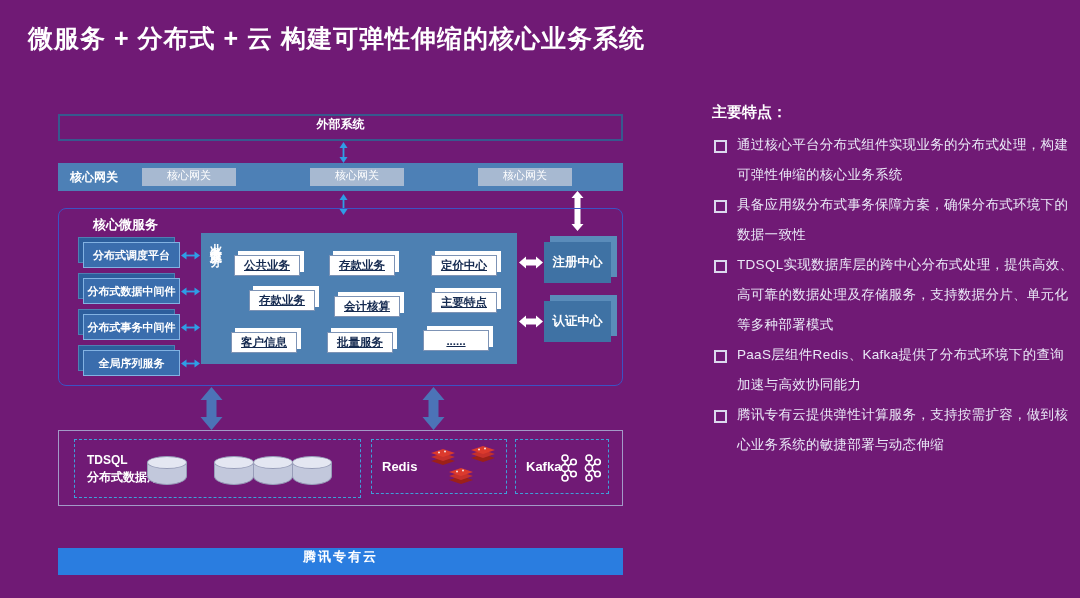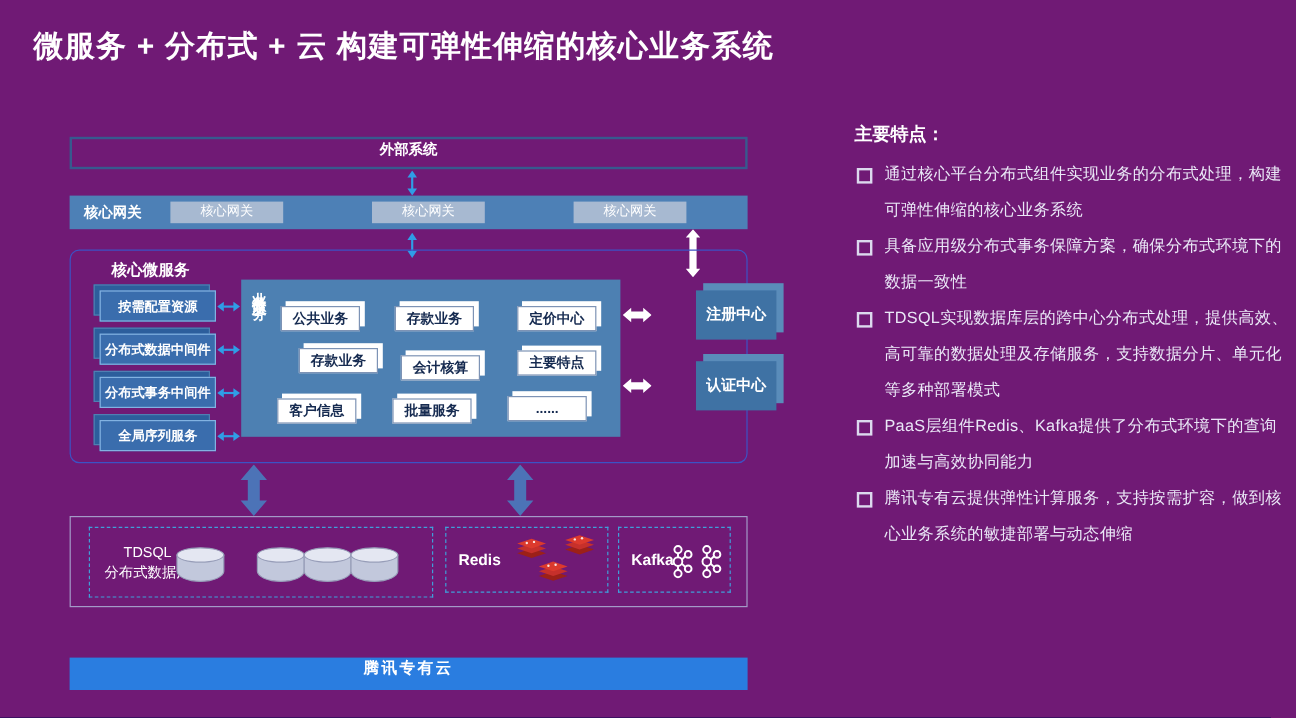--- a/index.html
+++ b/index.html
@@ -28,33 +28,33 @@
   .mw .front{position:relative;width:100%;height:100%;background:#3a6dad;border:1px solid #82b2e2;box-sizing:border-box;
              display:flex;align-items:center;justify-content:center;font-size:11px;font-weight:bold;}
 
   .central{left:142px;top:24px;width:316px;height:131px;background:#4d80b2;}
   .vlabel{left:6px;top:0;height:100%;display:flex;align-items:center;
           writing-mode:vertical-lr;text-orientation:upright;letter-spacing:3px;
           font-size:12px;font-weight:bold;}
   .svc{width:66px;height:21px;}
   .svc .back{position:absolute;left:4px;top:-4px;width:100%;height:100%;background:#fff;}
   .svc .front{position:relative;width:100%;height:100%;background:#fff;border:1px solid #7d93b5;box-sizing:border-box;
-              display:flex;align-items:center;justify-content:center;font-size:11.5px;font-weight:bold;color:#152a50;}
-
-  .cbox{left:485px;width:67px;height:41px;margin-left:36px;}
+              display:flex;align-items:center;justify-content:center;font-size:11.5px;font-weight:bold;color:#152a50;text-decoration:underline;}
+
+  .cbox{left:485px;width:67px;height:41px;}
   .cbox .back{position:absolute;left:6px;top:-6px;width:100%;height:100%;background:#5a8cba;}
   .cbox .front{position:relative;width:100%;height:100%;background:#3f72a4;
                display:flex;align-items:center;justify-content:center;font-size:12.5px;font-weight:bold;}
 
   
   .data-box{left:58px;top:430px;width:565px;height:76px;border:1px solid rgba(176,186,220,.8);}
   .dash{border:1px dashed #3f9fd9;}
   .tdsql-box{left:15px;top:8px;width:287px;height:59px;}
   .tdsql-text{left:12px;top:0;height:100%;display:flex;flex-direction:column;justify-content:center;
-              font-size:12px;font-weight:normal;line-height:1.35;text-align:center;}
+              font-size:12px;font-weight:bold;line-height:1.35;}
   .cyl{position:absolute;width:40px;height:23px;top:22px;background:#c2c8dc;border:1px solid #979db8;
        border-radius:0 0 20px 20px / 0 0 9px 9px;box-sizing:border-box;}
   .cyl::before{content:'';position:absolute;top:-7px;left:-1px;width:40px;height:13px;background:#e4e7f2;
                border:1px solid #979db8;border-radius:50%;box-sizing:border-box;}
   .redis-box{left:312px;top:8px;width:136px;height:55px;}
   .kafka-box{left:456px;top:8px;width:94px;height:55px;}
   .pane-label{left:10px;top:0;height:100%;display:flex;align-items:center;font-size:13px;font-weight:bold;}
 
   .cloud-bar{left:58px;top:512px;width:565px;height:27px;background:#2a7de0;font-size:13px;font-weight:bold;letter-spacing:2px;margin-top:36px;}
 
@@ -105,21 +105,21 @@
     <svg width="13" height="40" viewBox="0 0 13 40">
         <path d="M6.5 0 L12.5 7 L9.5 7 L9.5 33 L12.5 33 L6.5 40 L0.5 33 L3.5 33 L3.5 7 L0.5 7 Z" fill="#ffffff"></path>
       </svg>
   </div>
 
   <div class="abs core-box">
     <div class="abs core-label">核心微服务</div>
 
     <div class="abs mw" style="top:33px;">
         <div class="back"></div>
-        <div class="front">按需配置资源</div>
+        <div class="front">分布式调度平台</div>
       </div>
     <div class="abs mw" style="top:69px;">
         <div class="back"></div>
         <div class="front">分布式数据中间件</div>
       </div>
     <div class="abs mw" style="top:105px;">
         <div class="back"></div>
         <div class="front">分布式事务中间件</div>
       </div>
     <div class="abs mw" style="top:141px;">

